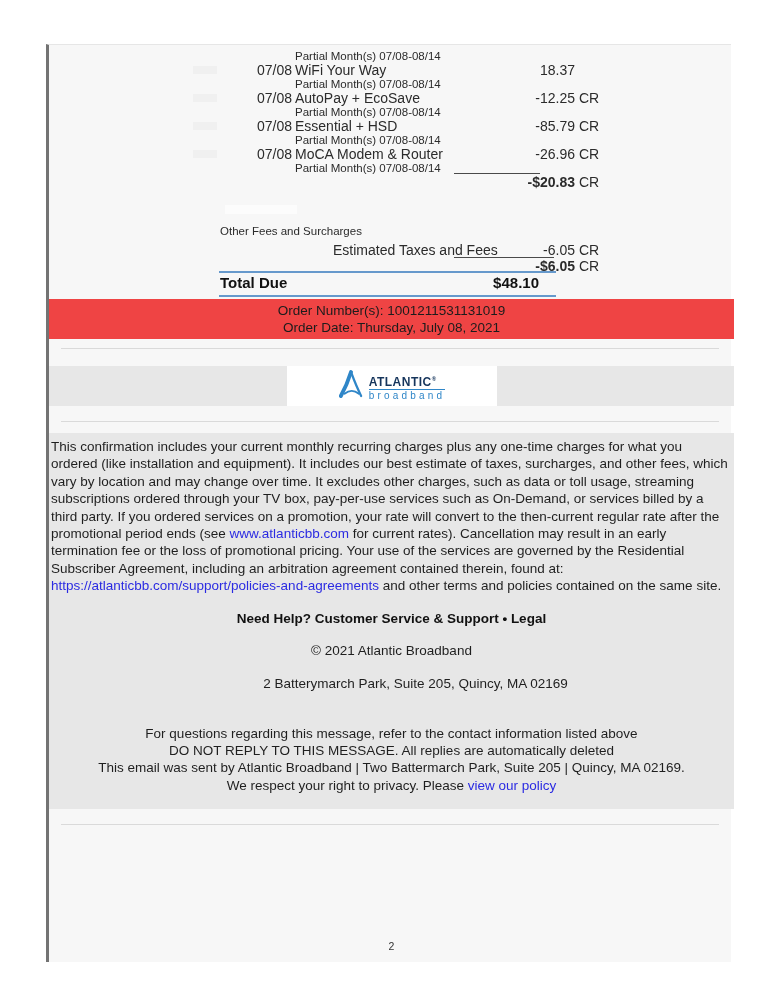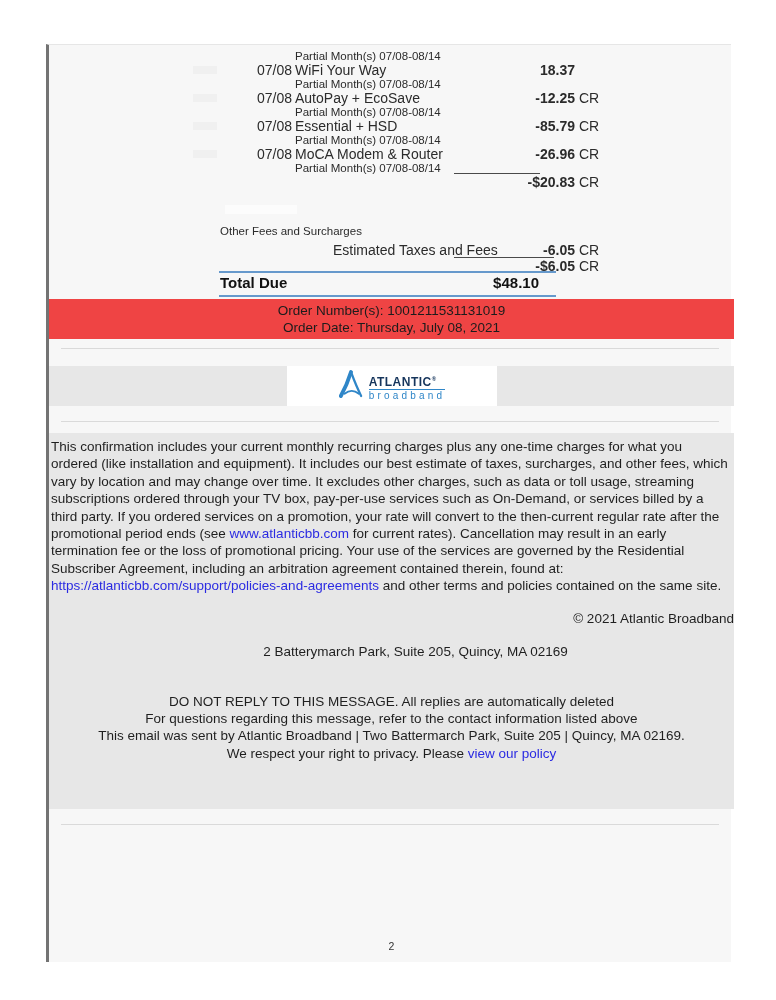--- a/index.html
+++ b/index.html
@@ -6,21 +6,21 @@
   html,body { width:776px; height:1000px; background:#ffffff; overflow:hidden;
     font-family:"Liberation Sans", sans-serif; color:#222; }
   .page { position:absolute; left:46px; top:44px; width:685px; height:918px;
     background:#f7f7f7; border-top:1px solid #e6e6e6; border-left:3px solid #737373; }
 
   
   .bill-line { position:absolute; left:176px; width:342px; height:14px;
     display:flex; font-size:14px; line-height:14px; color:#2b2b2b;margin-left:32px; }
   .bl-date { width:38px; }
   .bl-desc { flex:1; }
-  .bl-amt  { width:70px; text-align:right;font-weight:bold; }
+  .bl-amt  { width:70px; text-align:right; }
   .bl-cr   { width:24px; padding-left:4px; }
   .detail-line { position:absolute; left:246px; font-size:11.5px; line-height:14px; color:#2b2b2b; }
   .ghost-code { position:absolute; left:144px; width:24px; height:8px; background:#f0f0f0; }
   .subtotal-rule { position:absolute; left:405px; width:86px; border-top:1.5px solid #4a4a4a; }
   .sub-amt { font-weight:bold; }
   .section-bar { position:absolute; left:170px; top:143px; width:342px; height:14px;
     background:#4b93d8; color:#ffffff; font-size:10.5px; font-weight:bold;
     line-height:14px; padding-left:6px; }
   .ghost-streak { position:absolute; left:176px; top:160px; width:72px; height:9px;
     background:rgba(255,255,255,0.65); }
@@ -41,21 +41,21 @@
   .logo-reg { font-size:6px; vertical-align:super; color:#16355c; }
   .logo-text-sub { font-size:10px; color:#2f86c8; letter-spacing:3.2px; line-height:9px; margin-top:1px;
     border-top:1px solid #2f86c8; padding-top:1px; }
 
   .legal-block { position:absolute; left:0; top:388px; width:685px; height:376px;
     background:#e7e7e7; color:#1f1f1f; }
   .legal-par { padding:5px 2px 0 2px; font-size:13.5px; line-height:17.4px; text-align:left; }
   a.doc-link { color:#2b2be2; text-decoration:none; cursor:pointer; }
   .center-line { text-align:center; font-size:13.5px; line-height:17px; }
   .help-line { margin-top:15px; font-weight:bold; color:#111; }
-  .copy-line { margin-top:15px;text-align:right; }
+  .copy-line { margin-top:15px; }
   .addr-line { margin-top:16px;padding-left:48px; }
   .footer-group { margin-top:33px; line-height:17.3px; }
   .page-num { position:absolute; left:0; top:895px; width:685px; text-align:center;
     font-size:10.5px; color:#333; }
 </style>
 </head>
 <body>
 
 <div class="page">
 
@@ -153,26 +153,27 @@
     </div>
   </div>
 
   <div class="hairline" style="top:376px"></div>
 
   <div class="legal-block">
     <div class="legal-par">
       <span>This confirmation includes your current monthly recurring charges plus any one-time charges for what you ordered (like installation and equipment). It includes our best estimate of taxes, surcharges, and other fees, which vary by location and may change over time. It excludes other charges, such as data or toll usage, streaming subscriptions ordered through your TV box, pay-per-use services such as On-Demand, or services billed by a third party. If you ordered services on a promotion, your rate will convert to the then-current regular rate after the promotional period ends (see </span><a class="doc-link">www.atlanticbb.com</a><span> for current rates). Cancellation may result in an early termination fee or the loss of promotional pricing. Your use of the services are governed by the Residential Subscriber Agreement, including an arbitration agreement contained therein, found at: </span><a class="doc-link">https://atlanticbb.com/support/policies-and-agreements</a><span> and other terms and policies contained on the same site.</span>
     </div>
 
+    <div class="center-line help-line">Need Help? Customer Service &amp; Support • Legal</div>
     <div class="center-line copy-line">© 2021 Atlantic Broadband</div>
     <div class="center-line addr-line">2 Batterymarch Park, Suite 205, Quincy, MA 02169</div>
 
     <div class="center-line footer-group">
+      <div>For questions regarding this message, refer to the contact information listed above</div>
       <div>DO NOT REPLY TO THIS MESSAGE. All replies are automatically deleted</div>
-      <div>For questions regarding this message, refer to the contact information listed above</div>
       <div>This email was sent by Atlantic Broadband | Two Battermarch Park, Suite 205 | Quincy, MA 02169.</div>
       <div><span>We respect your right to privacy. Please </span><a class="doc-link">view our policy</a></div>
     </div>
   </div>
 
   <div class="hairline" style="top:779px"></div>
 
   <div class="page-num">2</div>
 </div>
 

